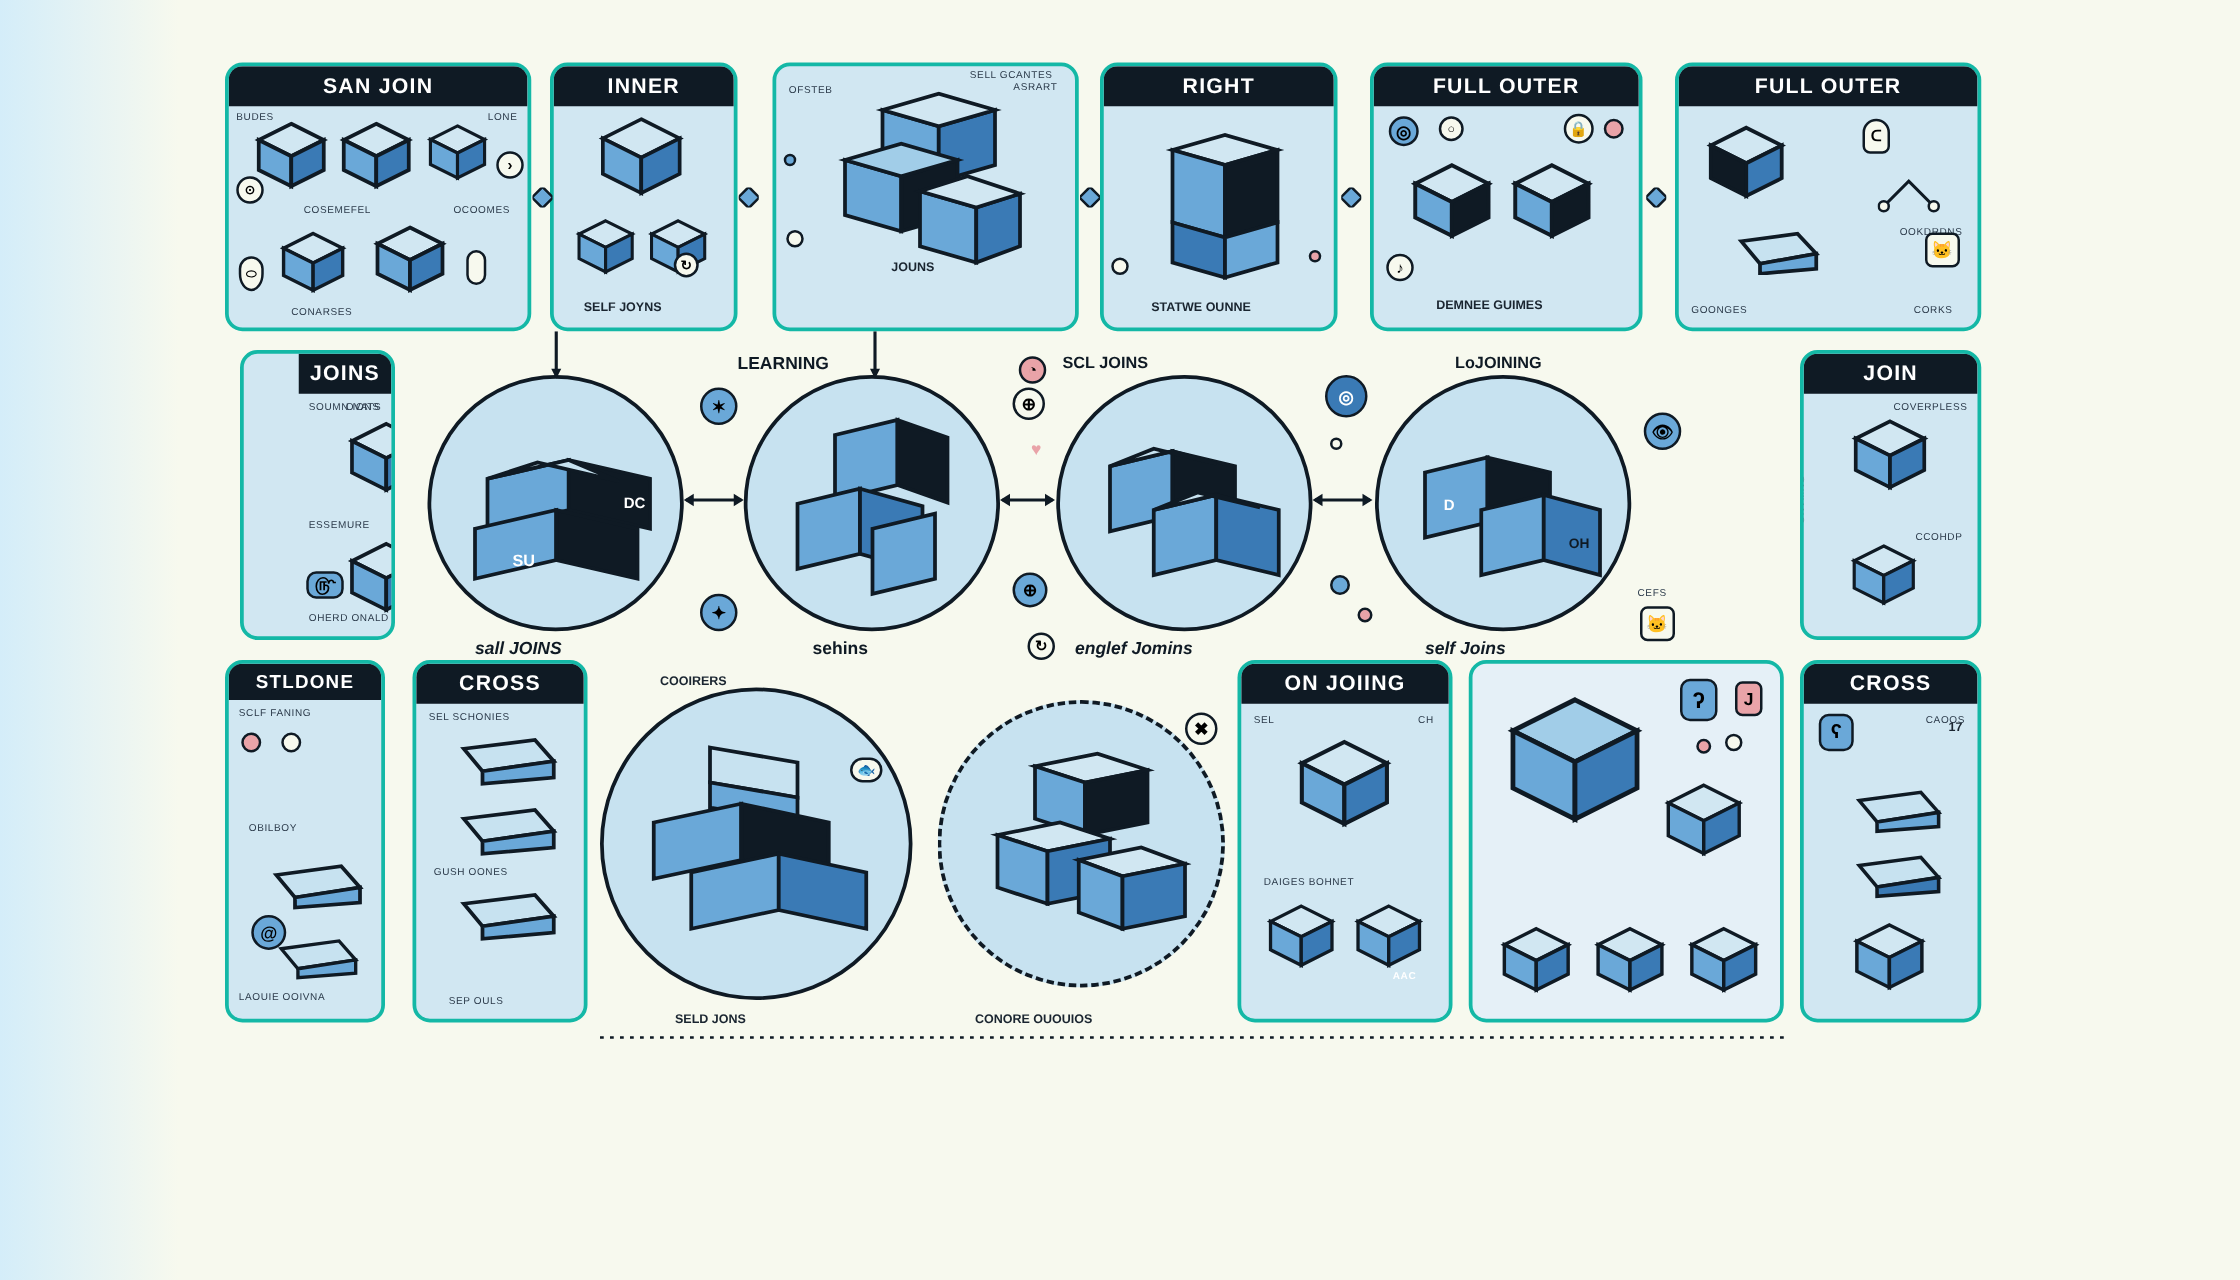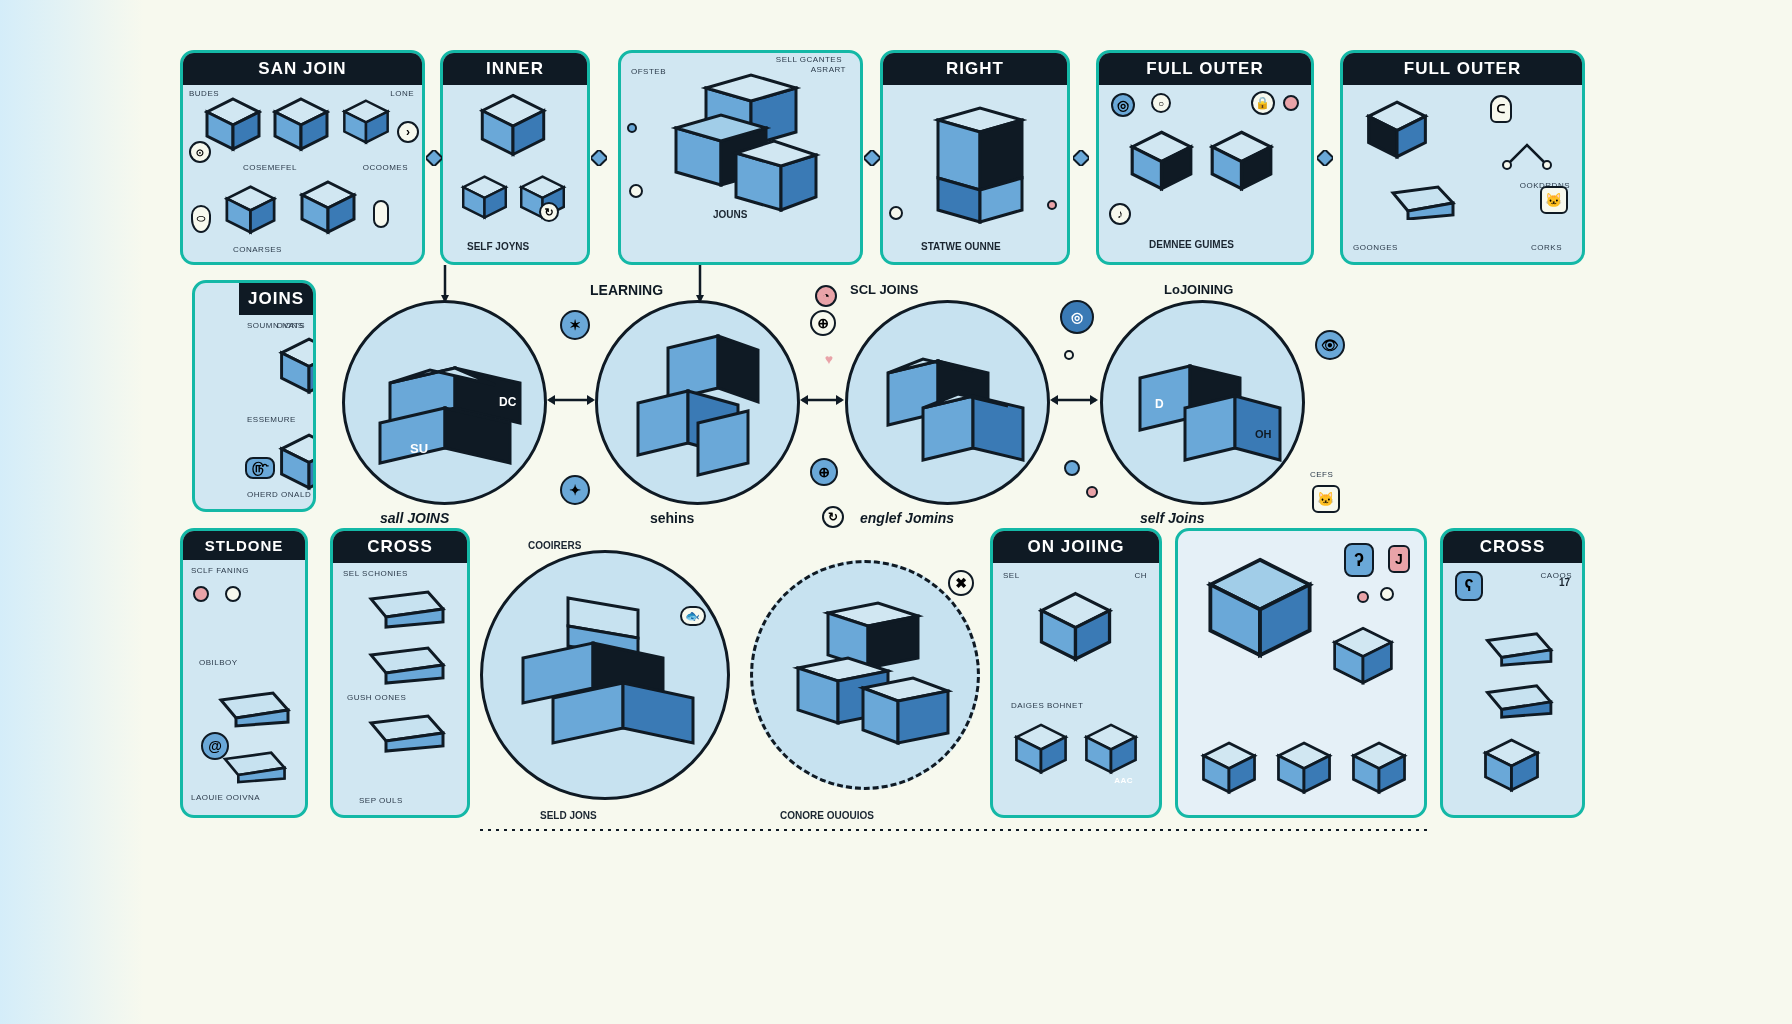--- a/index.html
+++ b/index.html
@@ -295,20 +295,38 @@
           <polygon points="18,10 75,3 90,20 33,28" fill="#c7e2f0" stroke="#0f1a24" stroke-width="3"></polygon>
           <polygon points="33,28 90,20 90,33 33,38" fill="#6aa8d8" stroke="#0f1a24" stroke-width="3"></polygon>
         </svg>
       <svg style="position:absolute;left:20px;top:150px;" width="95" height="40" viewBox="0 0 95 40">
           <polygon points="18,10 75,3 90,20 33,28" fill="#c7e2f0" stroke="#0f1a24" stroke-width="3"></polygon>
           <polygon points="33,28 90,20 90,33 33,38" fill="#6aa8d8" stroke="#0f1a24" stroke-width="3"></polygon>
         </svg>
     </div>
   </div>
 
+  <div class="card" style="left:1260px;top:230px;width:145px;height:232px;">
+    <div class="card-header">JOIN</div>
+    <div class="card-body">
+      <span class="tiny" style="right:8px;top:6px;">COVERPLESS</span>
+      <span class="tiny" style="right:12px;top:110px;">CCOHDP</span>
+      <svg class="iso-cube" style="left:34px;top:20px;" width="70" height="58" viewBox="0 0 60 55">
+          <polygon points="30,2 56,15 30,28 4,15" fill="#d1e7f2" stroke="#0f1a24" stroke-width="2.8"></polygon>
+          <polygon points="4,15 30,28 30,52 4,39" fill="#6aa8d8" stroke="#0f1a24" stroke-width="2.8"></polygon>
+          <polygon points="56,15 30,28 30,52 56,39" fill="#3a7ab5" stroke="#0f1a24" stroke-width="2.8"></polygon>
+        </svg>
+      <svg class="iso-cube" style="left:34px;top:120px;" width="60" height="50" viewBox="0 0 60 55">
+          <polygon points="30,2 56,15 30,28 4,15" fill="#d1e7f2" stroke="#0f1a24" stroke-width="2.8"></polygon>
+          <polygon points="4,15 30,28 30,52 4,39" fill="#6aa8d8" stroke="#0f1a24" stroke-width="2.8"></polygon>
+          <polygon points="56,15 30,28 30,52 56,39" fill="#3a7ab5" stroke="#0f1a24" stroke-width="2.8"></polygon>
+        </svg>
+      <span class="tiny" style="left:-22px;top:80px;transform:rotate(-90deg);">ONVMNG</span>
+    </div>
+  </div>
 
   <div class="card" style="left:1260px;top:478px;width:145px;height:290px;">
     <div class="card-header">CROSS</div>
     <div class="card-body">
       <span class="tiny" style="right:10px;top:8px;">CAOOS</span>
       <div class="icon-badge" style="left:12px;top:8px;width:28px;height:30px;background:#6aa8d8;border-radius:8px;font-size:16px;">ʕ</div>
       <span class="mini" style="right:12px;top:14px;">17</span>
       <svg style="position:absolute;left:25px;top:68px;" width="90" height="36" viewBox="0 0 90 38">
           <polygon points="18,10 70,3 85,20 33,28" fill="#c7e2f0" stroke="#0f1a24" stroke-width="3"></polygon>
           <polygon points="33,28 85,20 85,32 33,36" fill="#6aa8d8" stroke="#0f1a24" stroke-width="3"></polygon>

